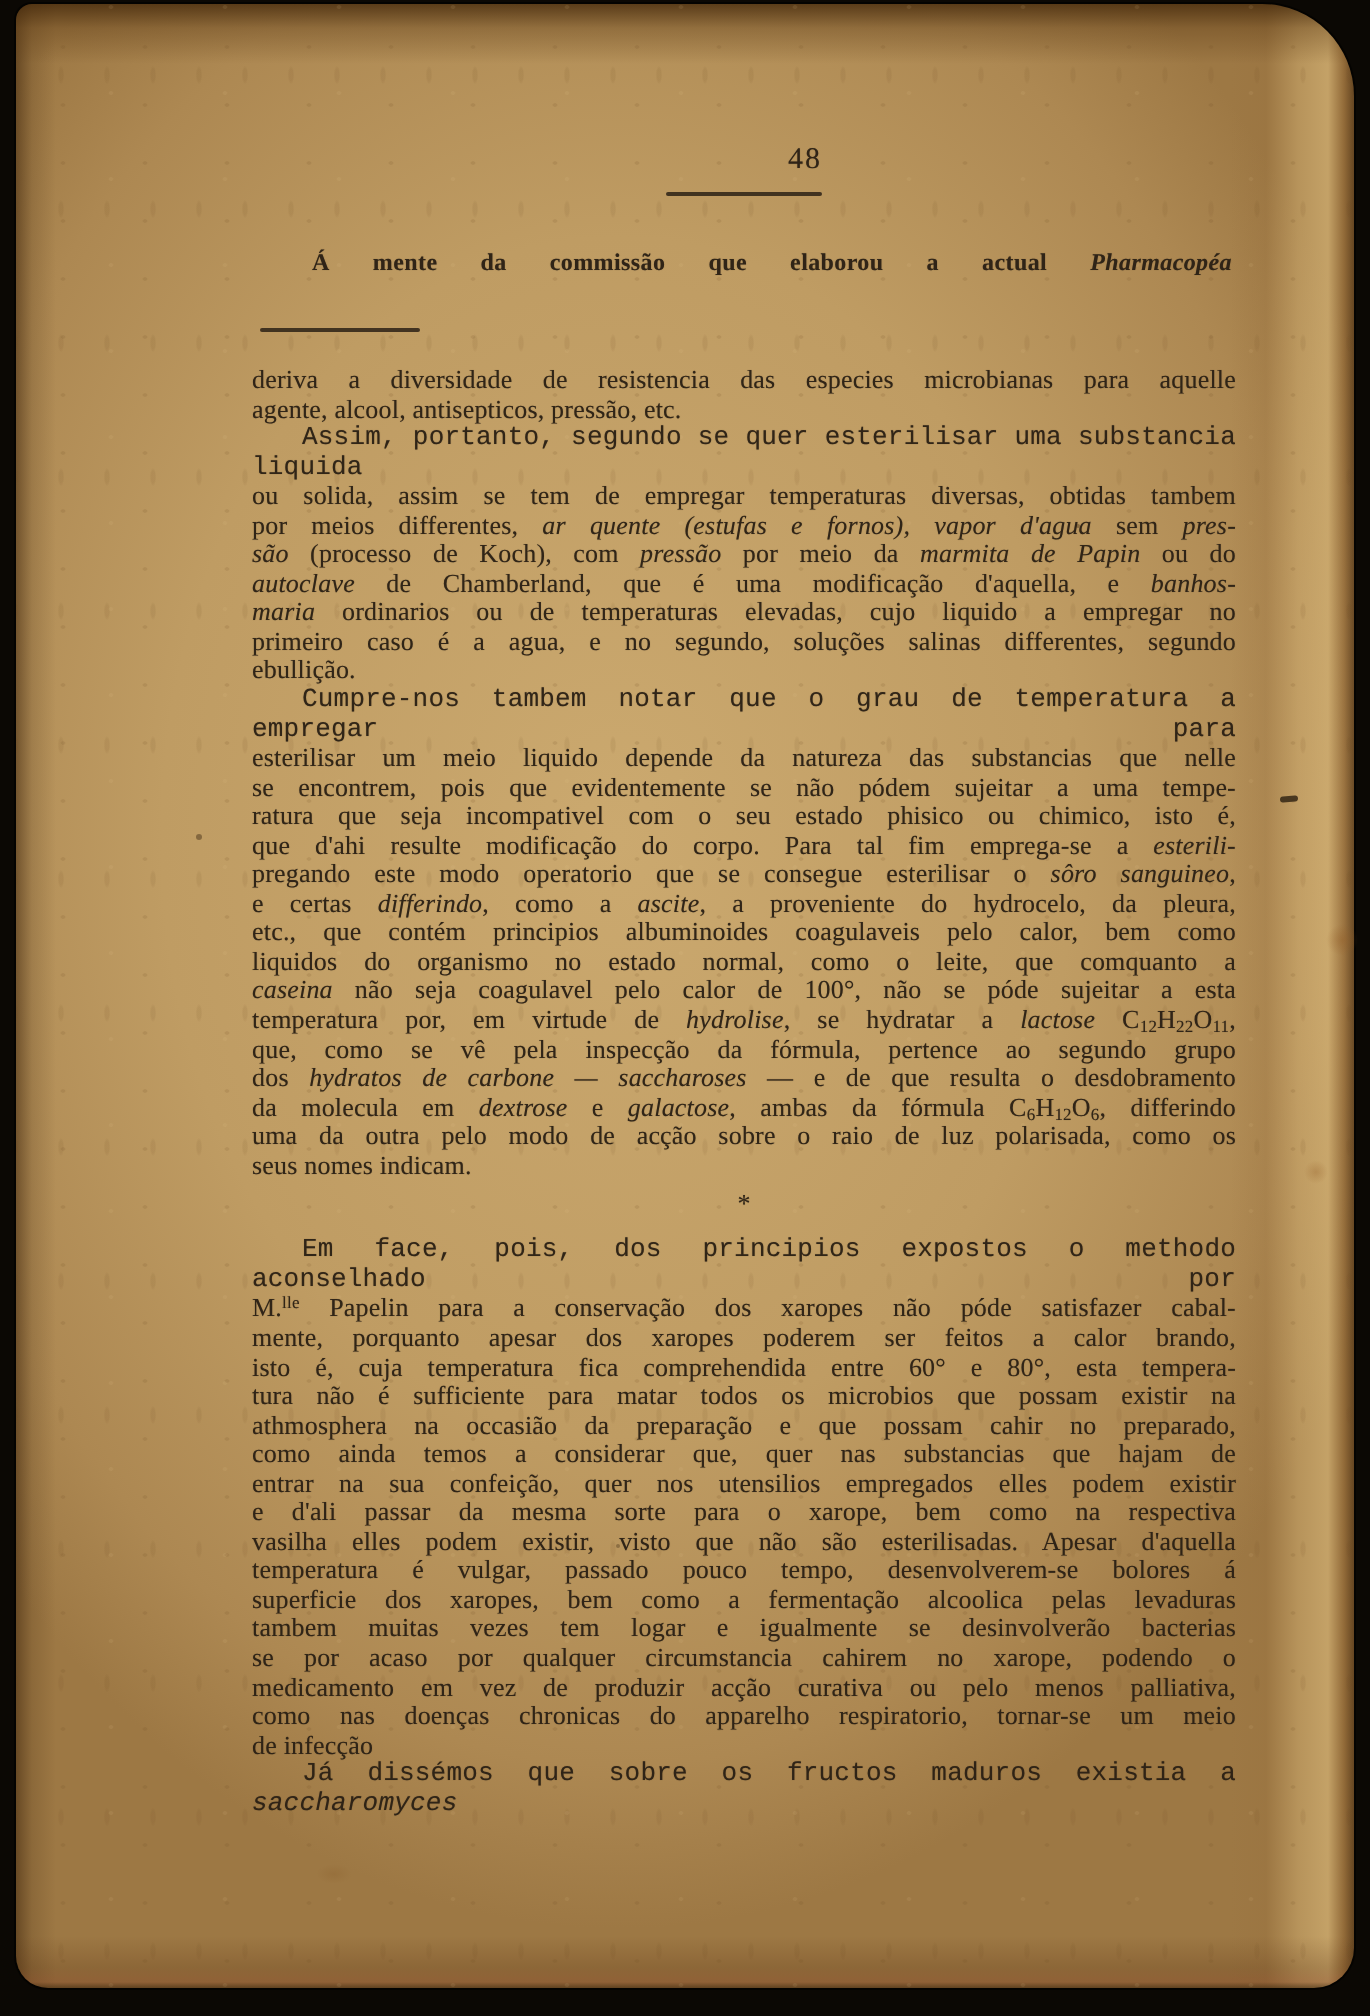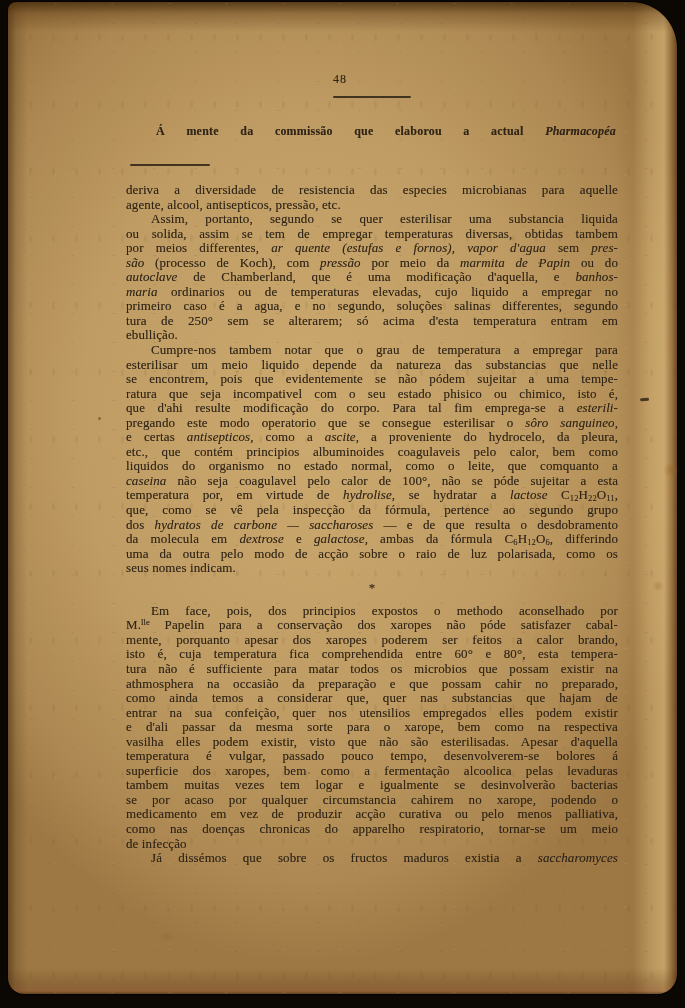--- a/index.html
+++ b/index.html
@@ -31,22 +31,22 @@
       radial-gradient(rgba(235,205,150,.10) 1px, transparent 1.4px),
       radial-gradient(rgba(110,75,35,.10) 1px, transparent 1.6px);
     background-size:41px 29px, 57px 43px, 23px 67px;
     background-position:3px 7px, 19px 23px, 11px 2px;
   }
 
   
   .ink{color:rgba(43,33,21,.95);text-shadow:0 0 .5px rgba(43,33,21,.40);}
 
   #page-number{
-    position:absolute;top:70px;left:325px;width:78px;text-align:left;
-    font-size:12px;letter-spacing:1px;
+    position:absolute;top:70px;left:325px;width:78px;text-align:right;
+    font-size:15px;letter-spacing:1px;
   }
   #page-number-rule{
     position:absolute;top:94px;left:325px;width:78px;height:2px;
     background:rgba(43,33,21,.85);border-radius:1px;
   }
   #running-header{
     position:absolute;top:122px;left:148px;width:460px;
     font-size:12px;font-weight:bold;letter-spacing:.2px;
     text-align:justify;text-align-last:justify;-moz-text-align-last:justify;
   }
@@ -55,21 +55,21 @@
     background:rgba(43,33,21,.85);border-radius:1px;
   }
 
   #body-text{
     position:absolute;top:181px;left:118px;width:492px;
     font-size:13px;line-height:14.55px;letter-spacing:.1px;
   }
   .line{text-align:justify;text-align-last:justify;-moz-text-align-last:justify;
         white-space:normal;overflow:visible;}
   .line.last{text-align-last:left;-moz-text-align-last:left;}
-  .line.indent{text-indent:25px;}
+  .line.indent{text-indent:25px;font-family:Liberation Mono, monospace;}
   .line i{font-style:italic;}
   .line sub{font-size:8.5px;vertical-align:-0.22em;line-height:0;}
   .line sup{font-size:8.5px;vertical-align:0.45em;line-height:0;}
   #running-header i{font-style:italic;}
 
   .separator{height:15px;margin:4px 0 9px 0;text-align:center;
              font-size:13px;line-height:15px;}
 
   
   .blemish{position:absolute;pointer-events:none;}
@@ -101,29 +101,28 @@
     <div id="body-text" class="ink">
         <div class="line">deriva a diversidade de resistencia das especies microbianas para aquelle</div>
         <div class="line last">agente, alcool, antisepticos, pressão, etc.</div>
         <div class="line indent">Assim, portanto, segundo se quer esterilisar uma substancia liquida</div>
         <div class="line">ou solida, assim se tem de empregar temperaturas diversas, obtidas tambem</div>
         <div class="line">por meios differentes, <i>ar quente (estufas e fornos), vapor d'agua</i> sem <i>pres-</i></div>
         <div class="line"><i>são</i> (processo de Koch), com <i>pressão</i> por meio da <i>marmita de Papin</i> ou do</div>
         <div class="line"><i>autoclave</i> de Chamberland, que é uma modificação d'aquella, e <i>banhos-</i></div>
         <div class="line"><i>maria</i> ordinarios ou de temperaturas elevadas, cujo liquido a empregar no</div>
         <div class="line">primeiro caso é a agua, e no segundo, soluções salinas differentes, segundo</div>
-        <div class="line">tura de 250° sem se alterarem; só acima d'esta temperatura entram em</div>
         <div class="line last">ebullição.</div>
         <div class="line indent">Cumpre-nos tambem notar que o grau de temperatura a empregar para</div>
         <div class="line">esterilisar um meio liquido depende da natureza das substancias que nelle</div>
         <div class="line">se encontrem, pois que evidentemente se não pódem sujeitar a uma tempe-</div>
         <div class="line">ratura que seja incompativel com o seu estado phisico ou chimico, isto é,</div>
         <div class="line">que d'ahi resulte modificação do corpo. Para tal fim emprega-se a <i>esterili-</i></div>
         <div class="line">pregando este modo operatorio que se consegue esterilisar o <i>sôro sanguineo</i>,</div>
-        <div class="line">e certas <i>antisepticos</i>, como a <i>ascite</i>, a proveniente do hydrocelo, da pleura,</div>
+        <div class="line">e certas <i>differindo</i>, como a <i>ascite</i>, a proveniente do hydrocelo, da pleura,</div>
         <div class="line">etc., que contém principios albuminoides coagulaveis pelo calor, bem como</div>
         <div class="line">liquidos do organismo no estado normal, como o leite, que comquanto a</div>
         <div class="line"><i>caseina</i> não seja coagulavel pelo calor de 100°, não se póde sujeitar a esta</div>
         <div class="line">temperatura por, em virtude de <i>hydrolise</i>, se hydratar a <i>lactose</i> C<sub>12</sub>H<sub>22</sub>O<sub>11</sub>,</div>
         <div class="line">que, como se vê pela inspecção da fórmula, pertence ao segundo grupo</div>
         <div class="line">dos <i>hydratos de carbone — saccharoses</i> — e de que resulta o desdobramento</div>
         <div class="line">da molecula em <i>dextrose</i> e <i>galactose</i>, ambas da fórmula C<sub>6</sub>H<sub>12</sub>O<sub>6</sub>, differindo</div>
         <div class="line">uma da outra pelo modo de acção sobre o raio de luz polarisada, como os</div>
         <div class="line last">seus nomes indicam.</div>
         <div class="separator"><span>*</span></div>

